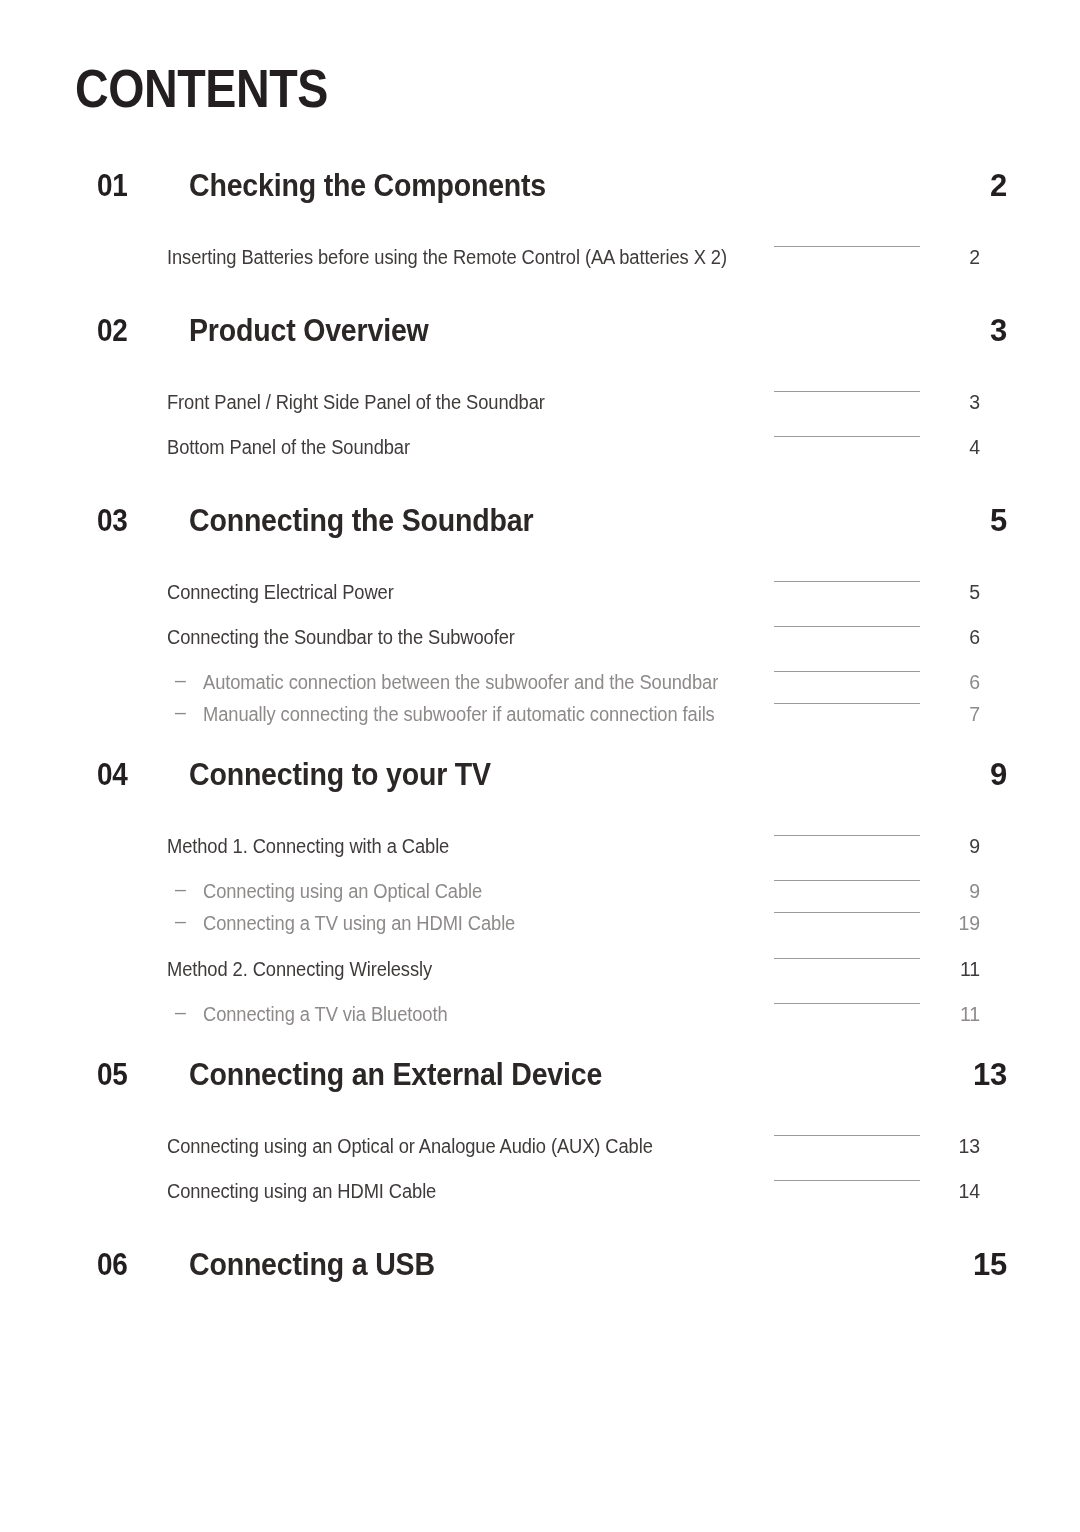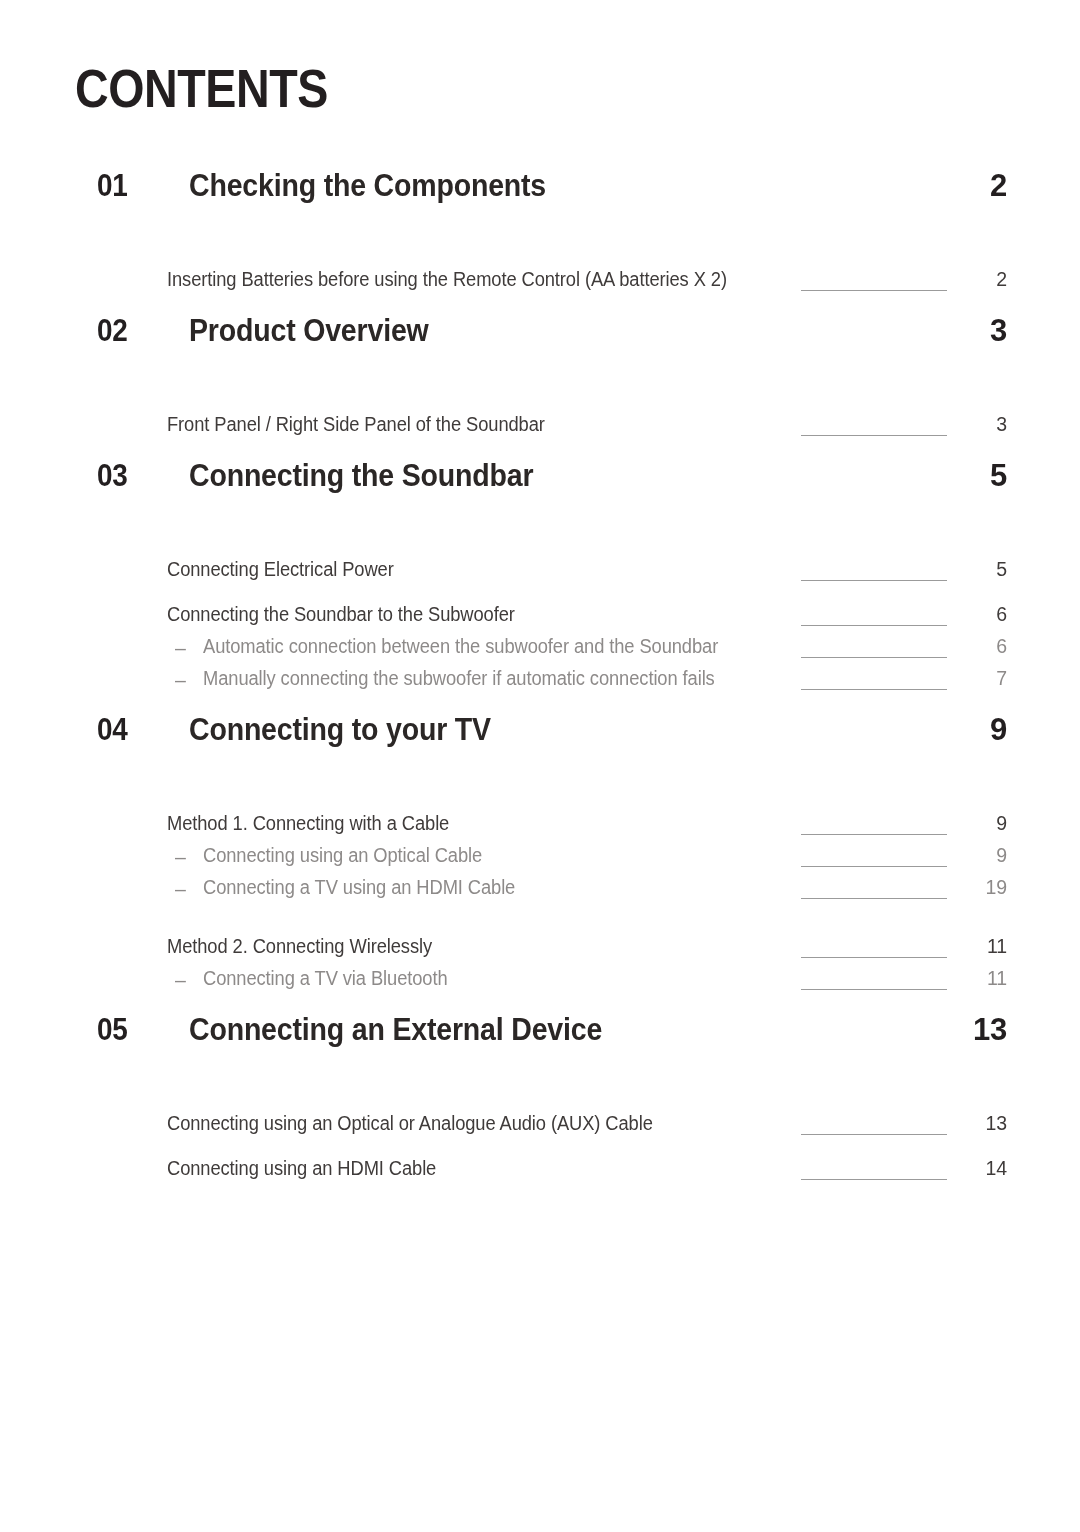--- a/index.html
+++ b/index.html
@@ -88,24 +88,24 @@
     font-size: 31px;
     font-weight: bold;
     color: #231f20;
     letter-spacing: -0.2px;
   }
 
   
   .entry-row {
     position: relative;
     display: flex;
-    align-items: flex-end;
+    align-items: flex-start;
     height: 45px;
     padding-left: 167px;
-    padding-right: 73px;
+    padding-right: 100px;
     box-sizing: border-box;
   }
   .entry-label {
     flex: 0 1 auto;
     font-size: 19.5px;
     color: #3f3b3a;
     white-space: nowrap;
     letter-spacing: -0.1px;
     transform: scaleX(0.94);
     transform-origin: left center;
@@ -190,20 +190,26 @@
           <div class="chapter-title">Product Overview</div>
           <div class="chapter-page">3</div>
         </div>
         <div class="gap-after-chapter"></div>
         <div class="entry-row">
           <span class="entry-label">Front Panel / Right Side Panel of the Soundbar</span>
           <span class="entry-spacer"></span>
           <span class="leader"></span>
           <span class="entry-page">3</span>
         </div>
+        <div class="entry-row">
+          <span class="entry-label">Bottom Panel of the Soundbar</span>
+          <span class="entry-spacer"></span>
+          <span class="leader"></span>
+          <span class="entry-page">4</span>
+        </div>
       </div>
       <div class="section">
         <div class="gap-before-chapter"></div>
         <div class="chapter-row">
           <div class="chapter-num">03</div>
           <div class="chapter-title">Connecting the Soundbar</div>
           <div class="chapter-page">5</div>
         </div>
         <div class="gap-after-chapter"></div>
         <div class="entry-row">
@@ -290,17 +296,25 @@
           <span class="leader"></span>
           <span class="entry-page">13</span>
         </div>
         <div class="entry-row">
           <span class="entry-label">Connecting using an HDMI Cable</span>
           <span class="entry-spacer"></span>
           <span class="leader"></span>
           <span class="entry-page">14</span>
         </div>
       </div>
+      <div class="section">
+        <div class="gap-before-chapter"></div>
+        <div class="chapter-row">
+          <div class="chapter-num">06</div>
+          <div class="chapter-title">Connecting a USB</div>
+          <div class="chapter-page">15</div>
+        </div>
+      </div>
     </div>
 
   <div class="footer">ENG - iv</div>
 
 </div>
 
 </body></html>

